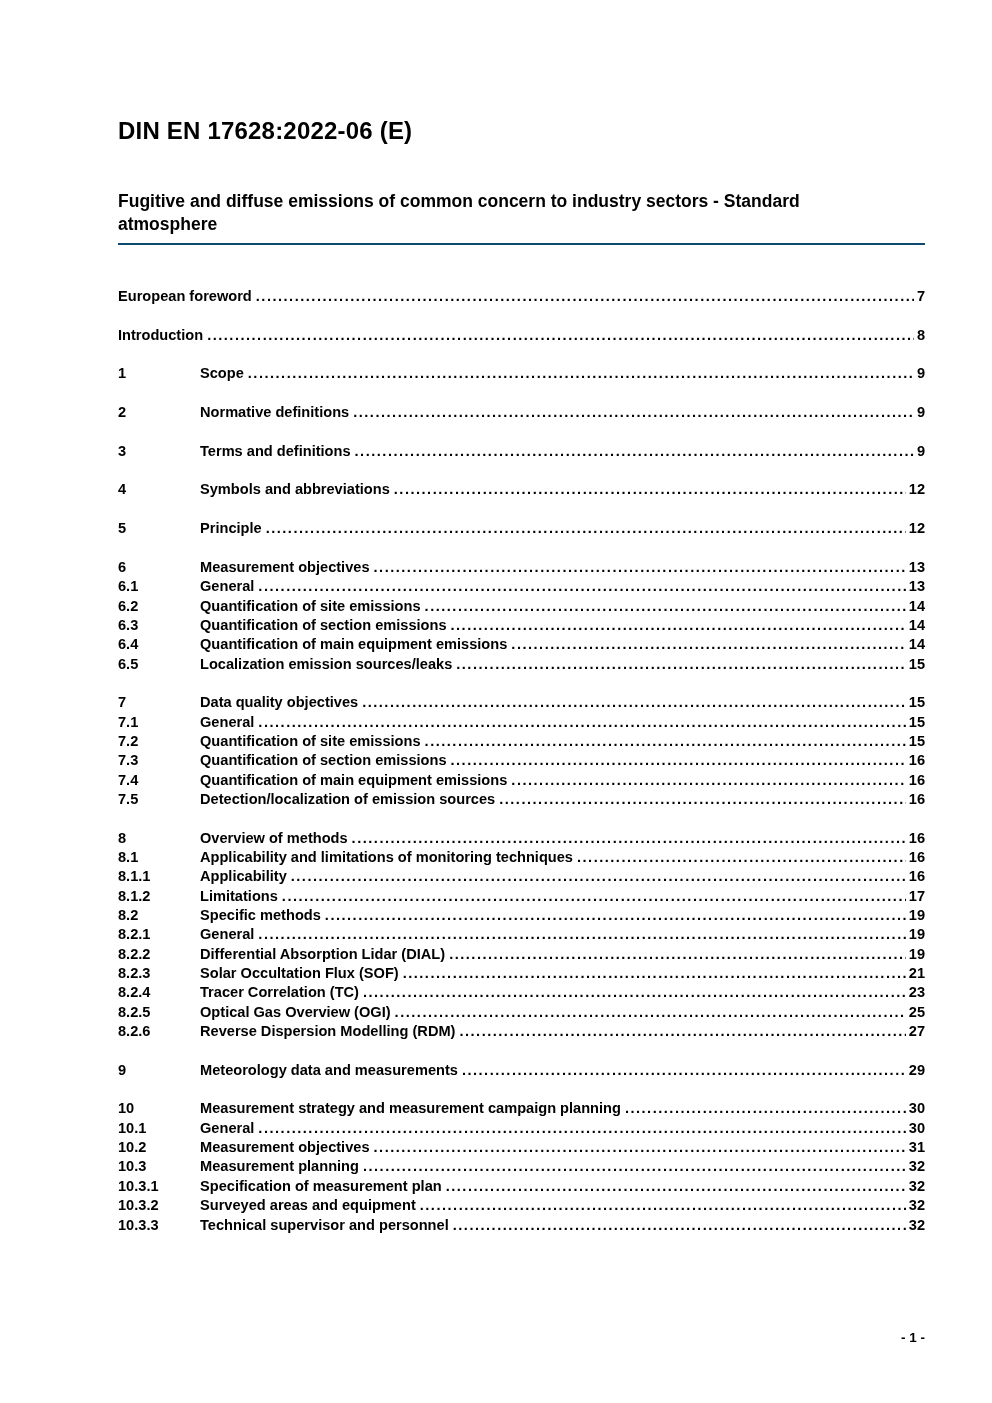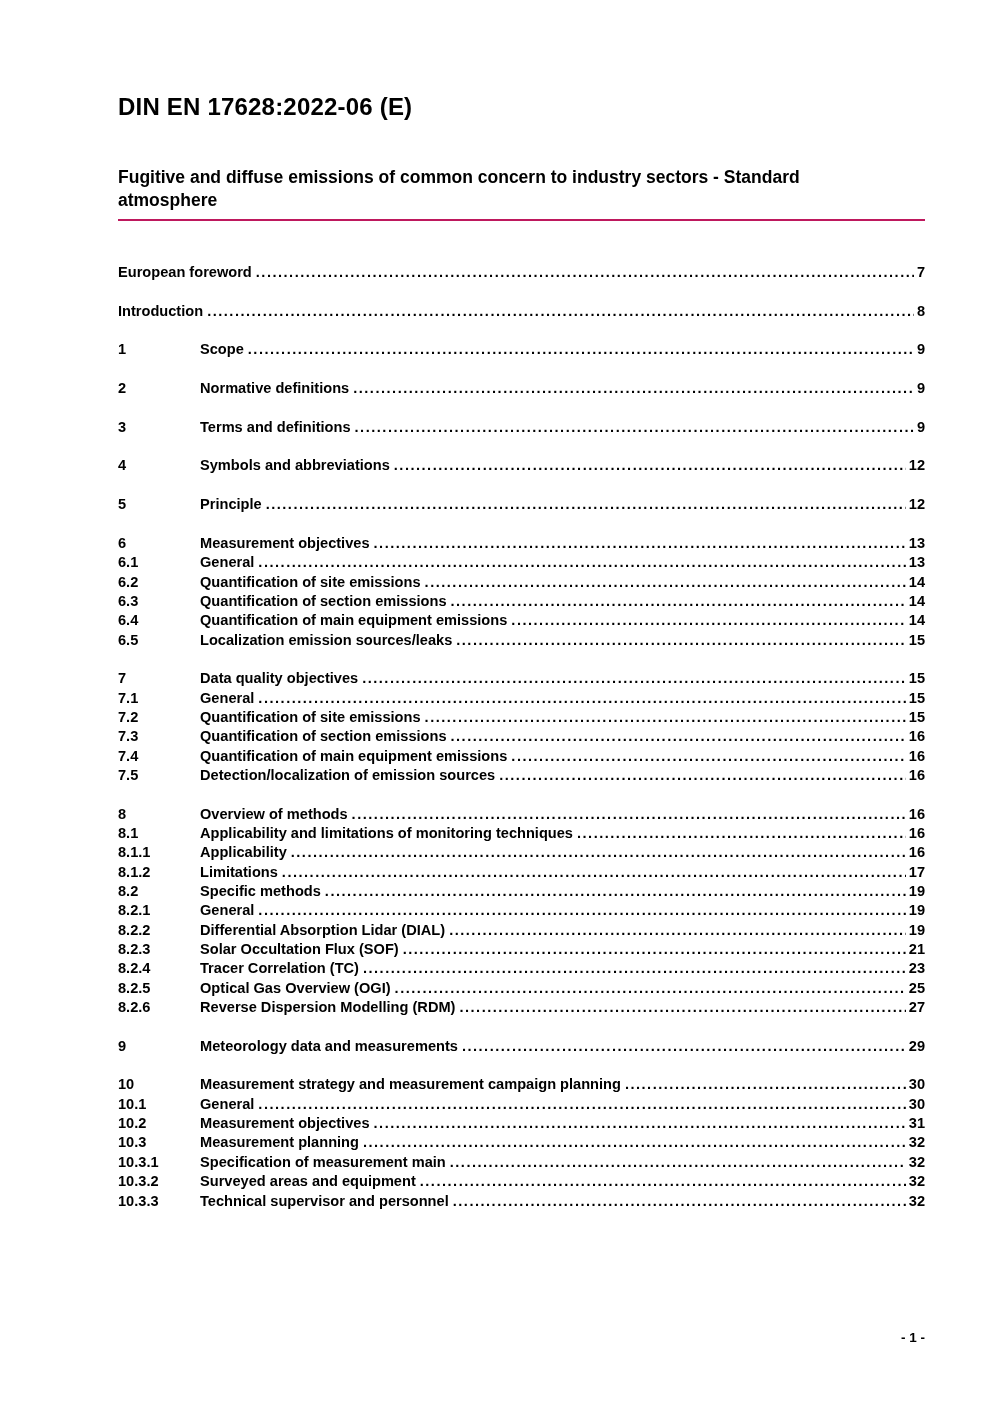--- a/index.html
+++ b/index.html
@@ -13,32 +13,32 @@
     color: #000000;
     overflow: hidden;
   }
   .content {
     position: absolute;
     left: 118px;
     right: 67px;
     top: 0;
   }
   .doc-title {
-    margin-top: 93px;
+    margin-top: 117px;
     font-size: 24px;
     font-weight: bold;
     letter-spacing: 0.2px;
   }
   .doc-subtitle {
     margin-top: 45px;
     font-size: 17.5px;
     font-weight: bold;
     line-height: 23px;
     padding-bottom: 7px;
-    border-bottom: 2px solid #be185d;
+    border-bottom: 2px solid #0c4a6e;
   }
   .contents-row {
     margin-top: 40px;
     display: flex;
     justify-content: space-between;
     align-items: baseline;
   }
   .contents-heading {
     font-size: 19.5px;
     font-weight: bold;
@@ -303,21 +303,21 @@
           <span class="toc-page">31</span>
         </div>
         <div class="toc-row">
           <span class="toc-num">10.3</span>
           <span class="toc-label">Measurement planning</span>
           <span class="toc-dots">................................................................................................................................................................................................................................................</span>
           <span class="toc-page">32</span>
         </div>
         <div class="toc-row">
           <span class="toc-num">10.3.1</span>
-          <span class="toc-label">Specification of measurement main</span>
+          <span class="toc-label">Specification of measurement plan</span>
           <span class="toc-dots">................................................................................................................................................................................................................................................</span>
           <span class="toc-page">32</span>
         </div>
         <div class="toc-row">
           <span class="toc-num">10.3.2</span>
           <span class="toc-label">Surveyed areas and equipment</span>
           <span class="toc-dots">................................................................................................................................................................................................................................................</span>
           <span class="toc-page">32</span>
         </div>
         <div class="toc-row">

